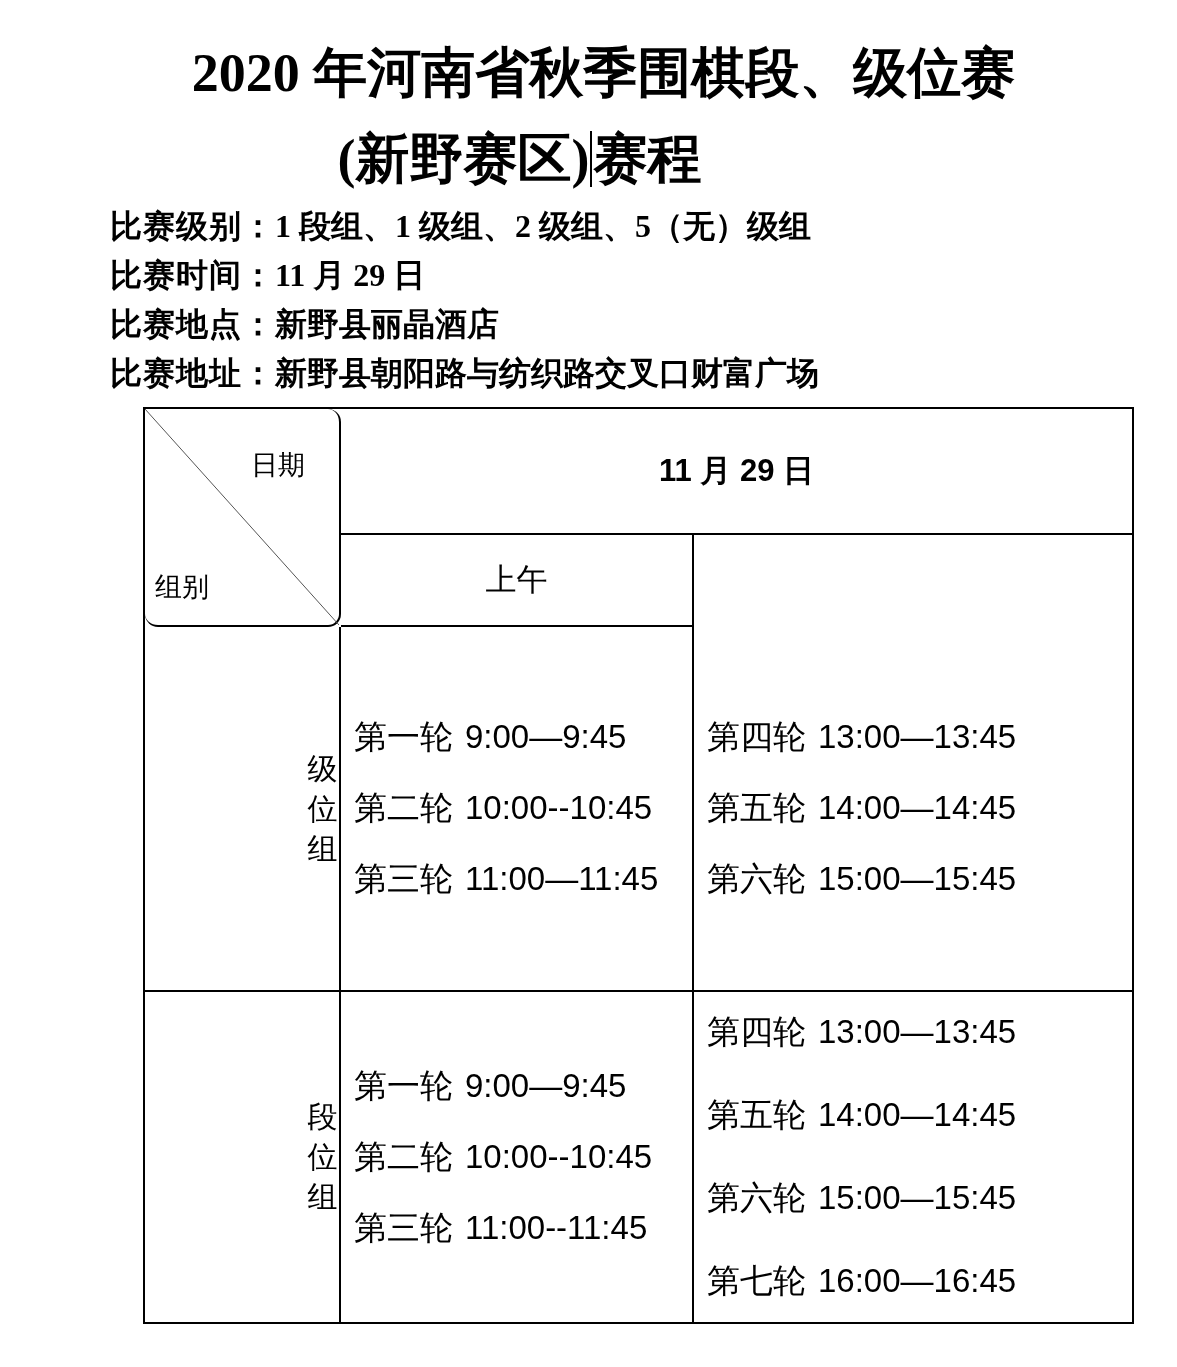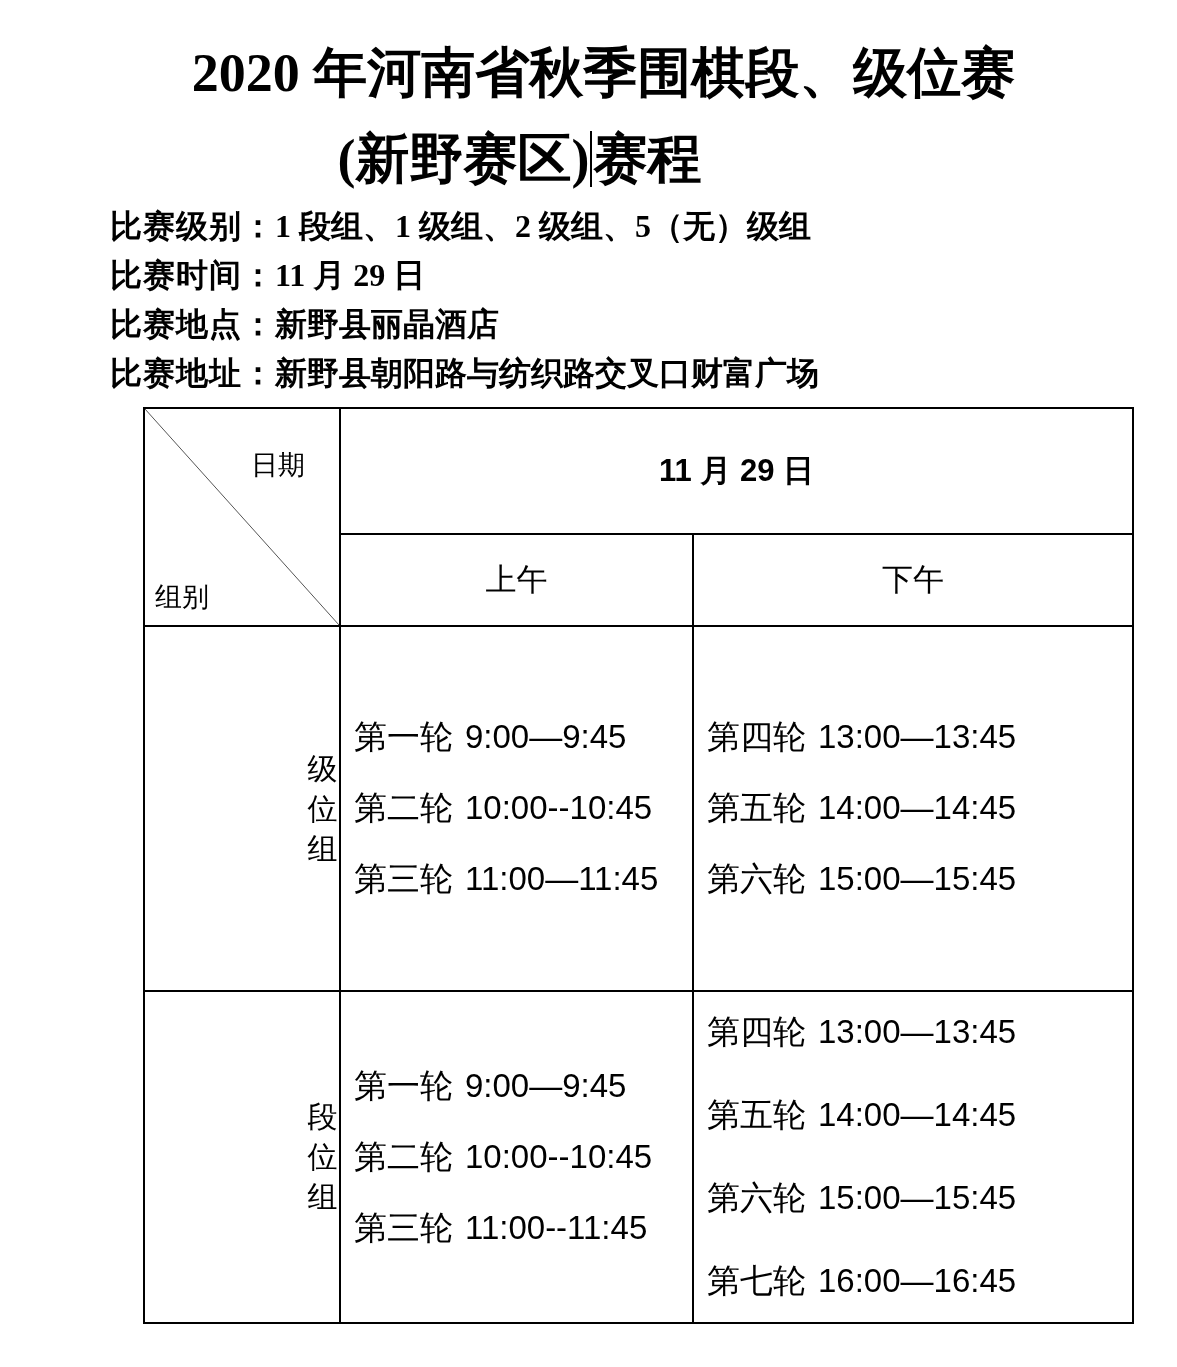--- a/index.html
+++ b/index.html
@@ -26,24 +26,24 @@
     margin:9px 0 0 143px;
     width:991px; height:917px;
     border:2px solid #000;
     display:grid;
     grid-template-columns:196px 353px 438px;
     grid-template-rows:126px 92px 365px 330px;
   }
   .cell { position:relative; }
   .b-r { border-right:2px solid #000; }
   .b-b { border-bottom:2px solid #000; }
-  .diag-cell { grid-row:1 / 3; grid-column:1; }
+  .diag-cell { grid-row:1 / 3; grid-column:1;border-radius:13px; }
   .diag-svg { position:absolute; left:0; top:0; width:100%; height:100%; }
   .corner-date  { position:absolute; top:38px; right:34px; font-size:27px; }
-  .corner-group { position:absolute; bottom:10px; left:10px; font-size:27px; }
+  .corner-group { position:absolute; bottom:20px; left:10px; font-size:27px; }
   .date-cell { grid-row:1; grid-column:2 / 4; display:flex; align-items:center; justify-content:center;
                font-size:31px; font-weight:600;
                font-family:"Liberation Sans","DejaVu Sans",sans-serif; }
   .session-cell { display:flex; align-items:center; justify-content:center; font-size:31px; }
   .group-cell { display:flex; align-items:center; justify-content:flex-end; }
   .vtext { width:1.1em; font-size:30px; line-height:40px; text-align:center; word-break:break-all; }
   .sched-cell { display:flex; flex-direction:column; justify-content:center; row-gap:26px;
                 padding-left:13px; font-size:33px; white-space:nowrap; }
   .round { font-family:"Liberation Serif","DejaVu Serif",serif; }
   .time  { font-family:"Liberation Sans","DejaVu Sans",sans-serif; margin-left:12px; }
@@ -71,21 +71,20 @@
       <svg class="diag-svg" viewBox="0 0 100 100" preserveAspectRatio="none">
         <line x1="0" y1="0" x2="100" y2="100" stroke="#555555" stroke-width="1" vector-effect="non-scaling-stroke"></line>
       </svg>
       <span class="corner-date">日期</span>
       <span class="corner-group">组别</span>
     </div>
 
     <div class="cell date-cell b-b">11 月 29 日</div>
 
     <div class="cell session-cell b-r b-b" style="grid-row:2;grid-column:2;">上午</div>
-    <div class="cell session-cell b-b" style="grid-row:2;grid-column:3;">下午</div>
 
     <div class="cell group-cell b-r b-b" style="grid-row:3;grid-column:1;">
       <span class="vtext">级位组</span>
     </div>
     <div class="cell sched-cell b-r b-b" style="grid-row:3;grid-column:2;">
       <div><span class="round">第一轮</span><span class="time">9:00—9:45</span></div>
       <div><span class="round">第二轮</span><span class="time">10:00--10:45</span></div>
       <div><span class="round">第三轮</span><span class="time">11:00—11:45</span></div>
     </div>
     <div class="cell sched-cell b-b" style="grid-row:3;grid-column:3;">

